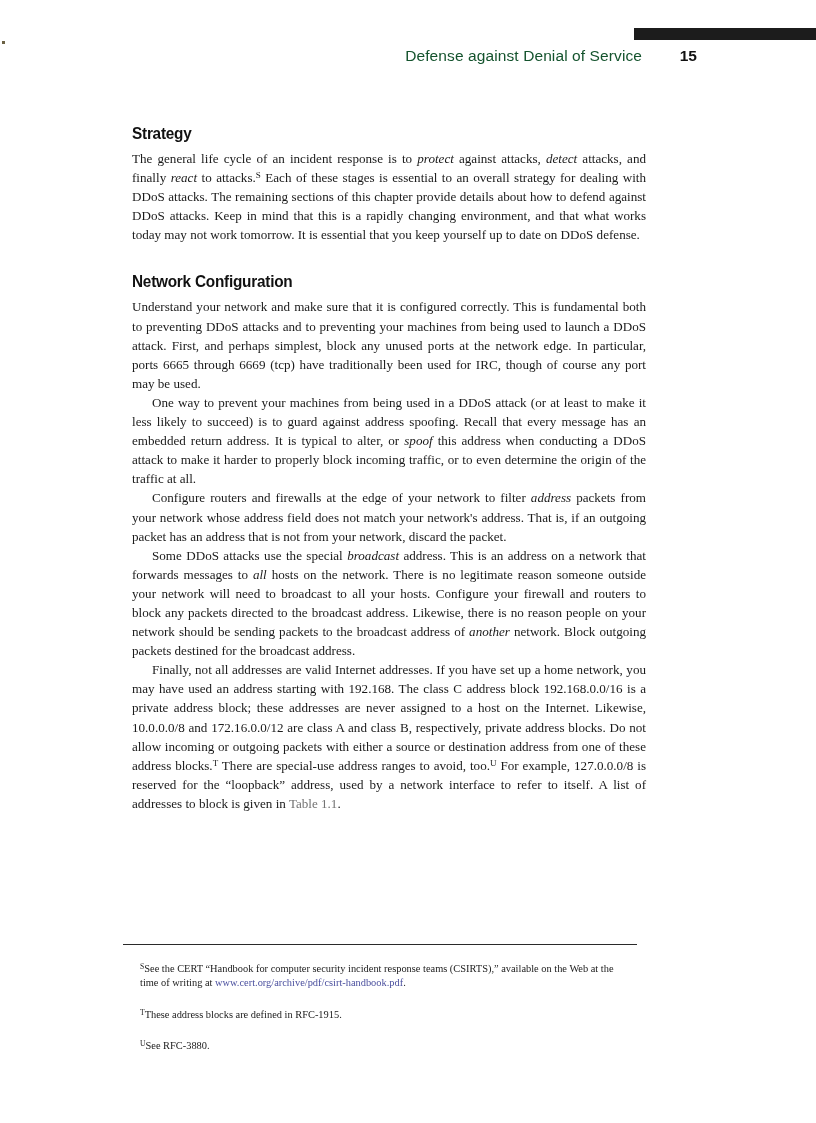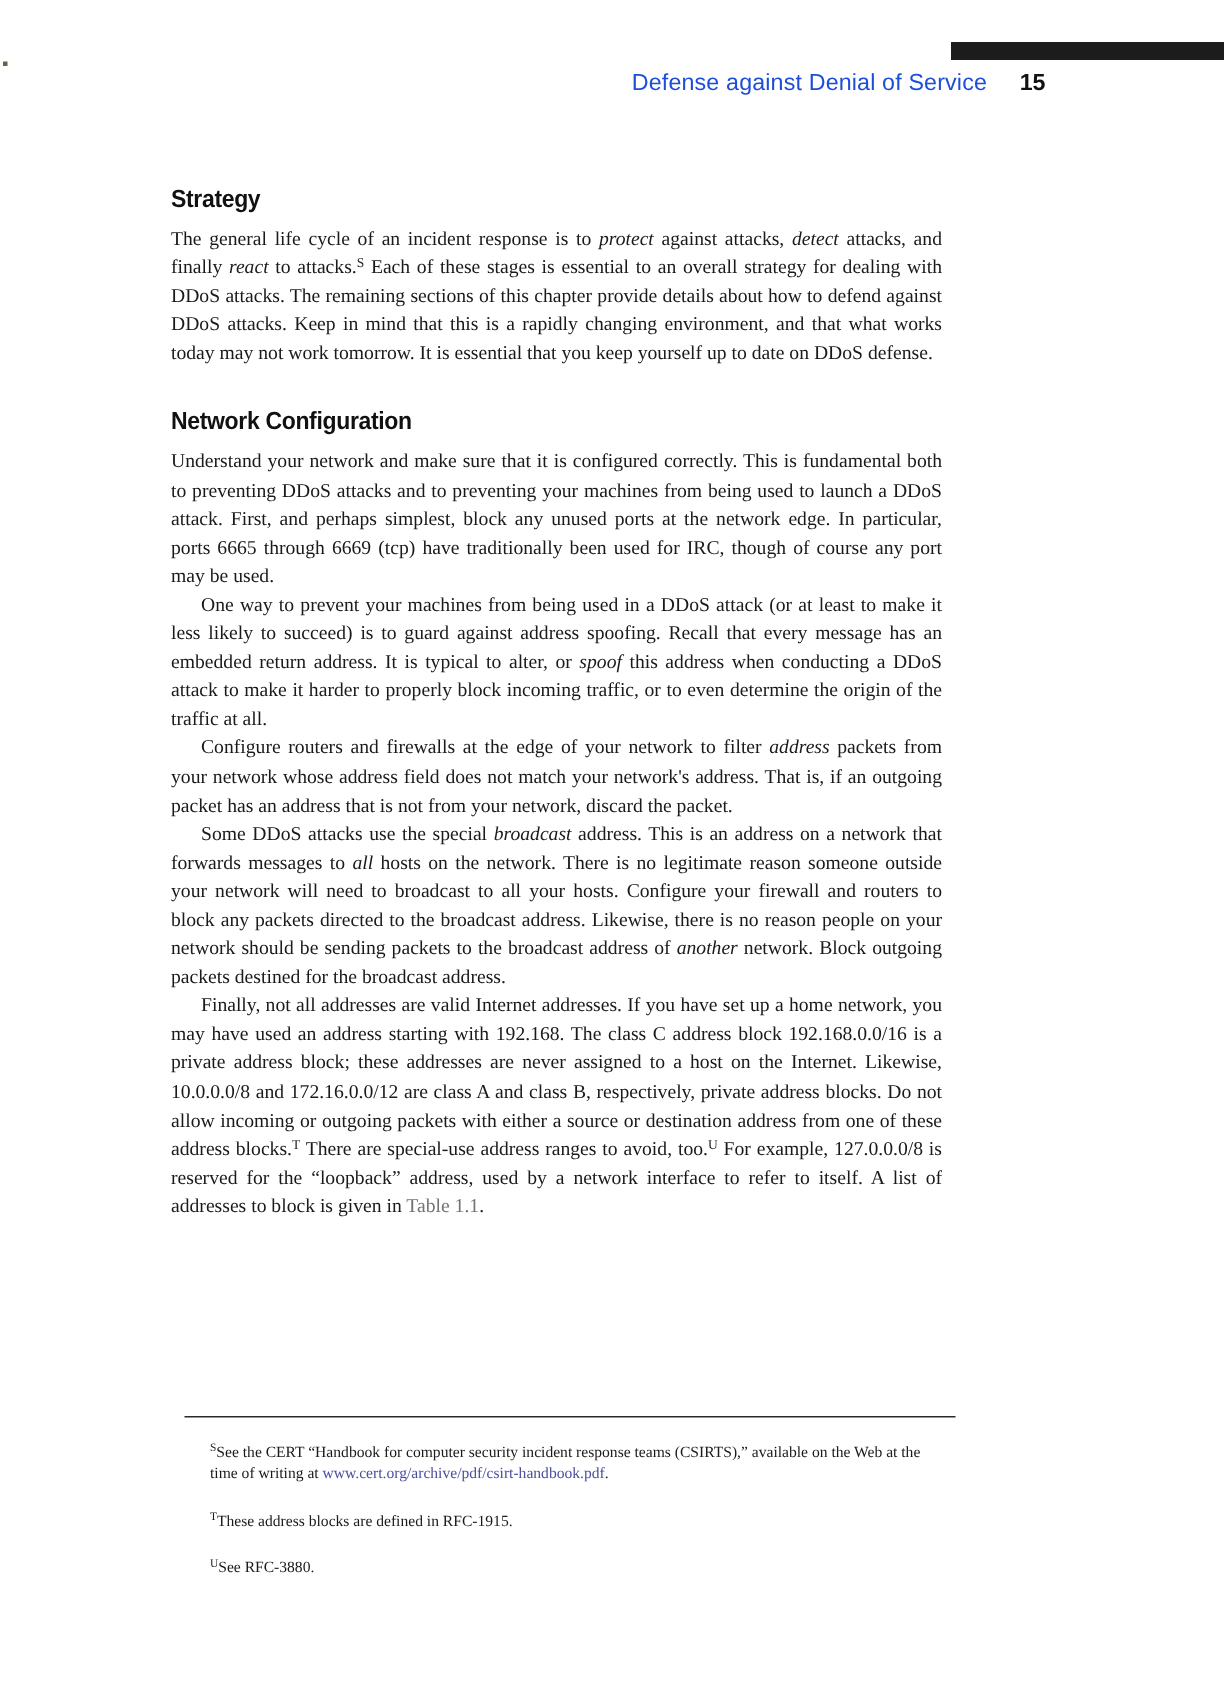--- a/index.html
+++ b/index.html
@@ -47,38 +47,38 @@
     top: 47px;
     width: 574px;
     height: 24px;
     display: flex;
     align-items: baseline;
     justify-content: flex-end;
     font-family: "Liberation Sans", "DejaVu Sans", sans-serif;
   }
   .running-head .chapter-title {
     font-size: 15.5px;
-    color: #1d4ed8;
+    color: #14532d;
     letter-spacing: 0.1px;
     font-weight: 400;
     text-align: right;
   }
   .running-head .folio {
     font-size: 15.5px;
     font-weight: 700;
     color: #111;
-    margin-left: 17px;
+    margin-left: 33px;
     min-width: 22px;
     text-align: right;
   }
 
   
   .column {
     position: absolute;
-    left: 114px;
+    left: 132px;
     top: 124px;
     width: 514px;
   }
 
   h2.section-heading {
     font-family: "Liberation Sans", "DejaVu Sans", sans-serif;
     font-size: 16.5px;
     font-weight: 700;
     color: #111;
     margin: 0 0 6px 0;

